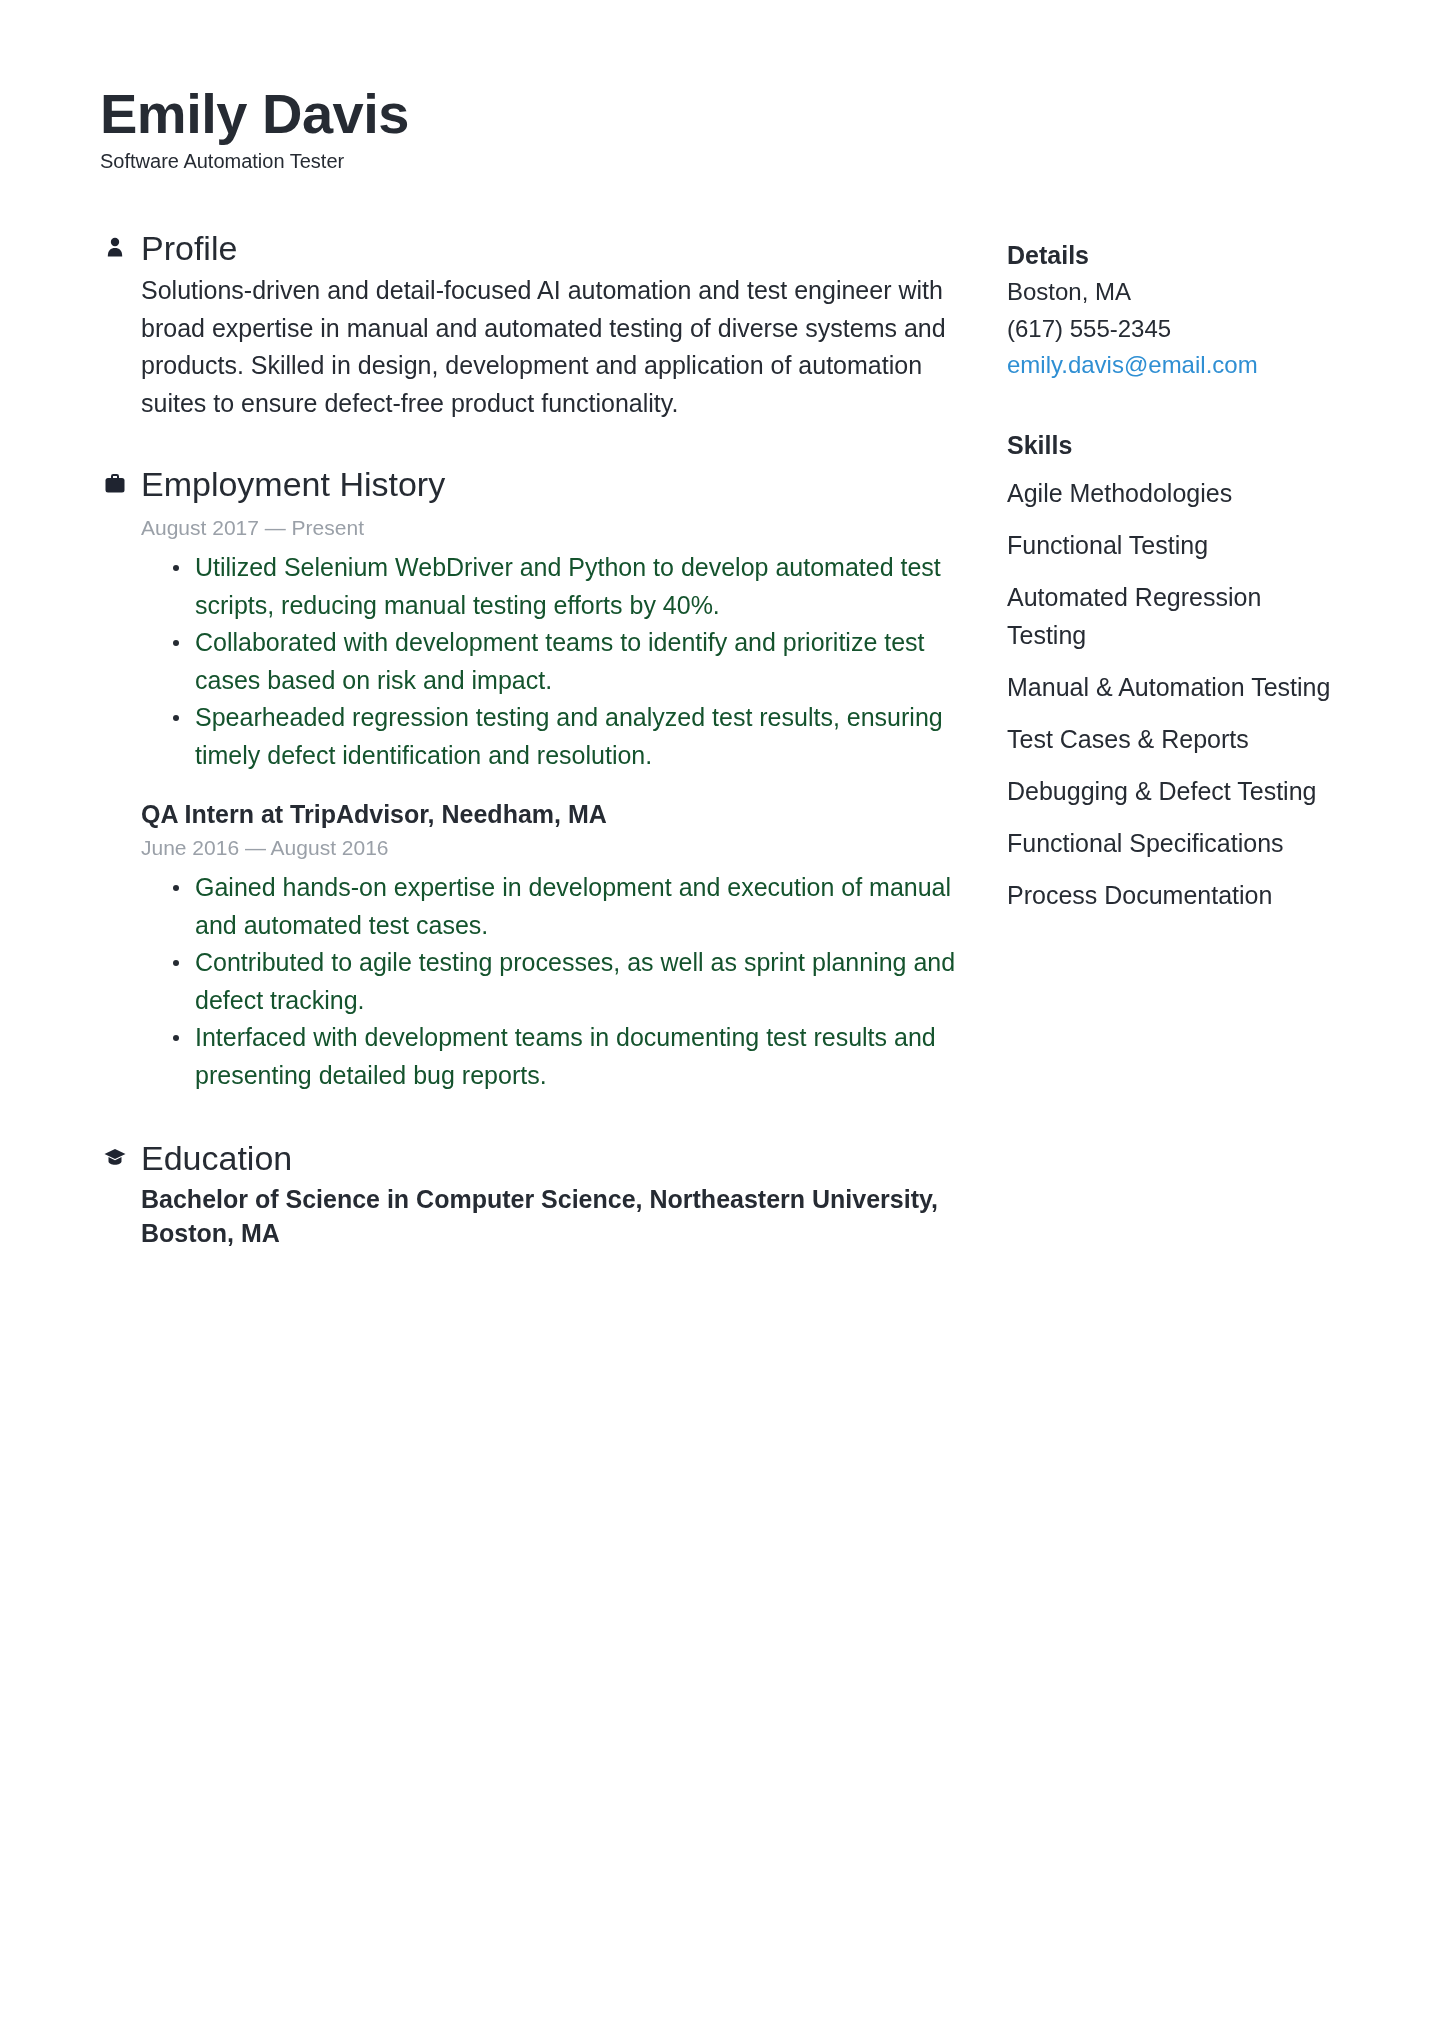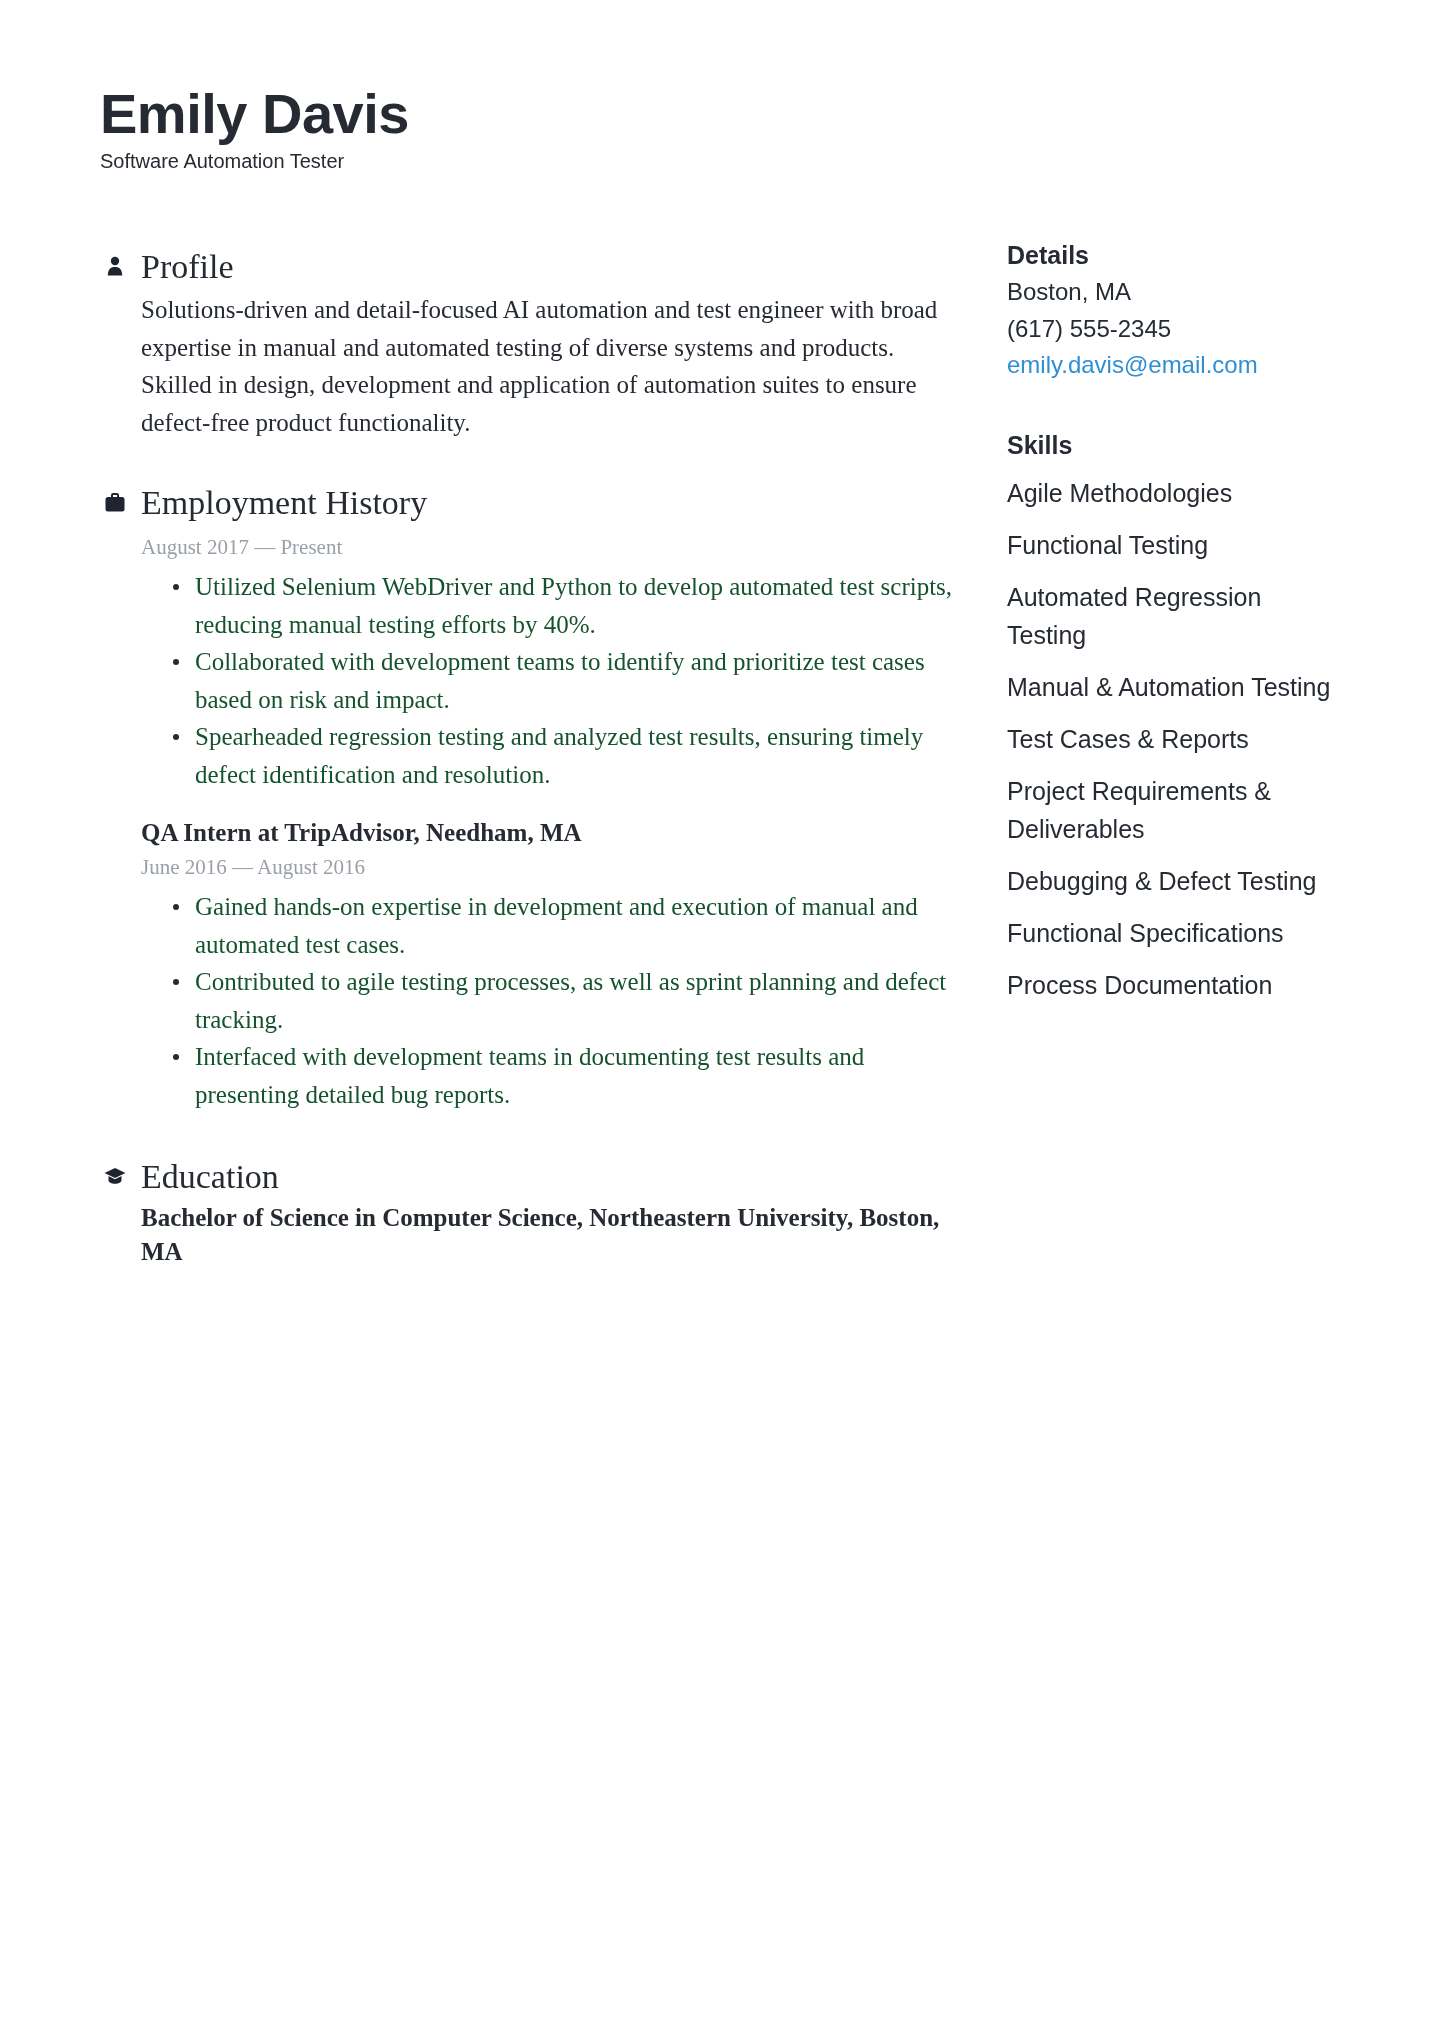--- a/index.html
+++ b/index.html
@@ -30,23 +30,22 @@
   .subtitle {
     font-size: 20px;
     line-height: 26px;
     color: #262b33;
     margin-top: -2px;
   }
 
   .main {
     position: absolute;
     left: 100px;
-    top: 243px;
+    top: 224px;
     width: 860px;
-    font-family: Liberation Serif, serif;
   }
   .section {
     position: relative;
     padding-left: 41px;
   }
   .section-icon {
     position: absolute;
     left: 4px;
     top: 12px;
     width: 22px;
@@ -219,19 +218,18 @@
   </div>
 
   <div style="margin-top:42px;">
     <div class="side-heading" style="margin-bottom:10px;">Skills</div>
     <ul class="skills-list">
       <li>Agile Methodologies</li>
       <li>Functional Testing</li>
       <li style="width:280px;">Automated Regression Testing</li>
       <li>Manual &amp; Automation Testing</li>
       <li>Test Cases &amp; Reports</li>
-      <li style="width:290px;">Project Requirements &amp; Deliverables</li>
       <li>Debugging &amp; Defect Testing</li>
       <li>Functional Specifications</li>
       <li>Process Documentation</li>
     </ul>
   </div>
 </aside>
 
 </body></html>

